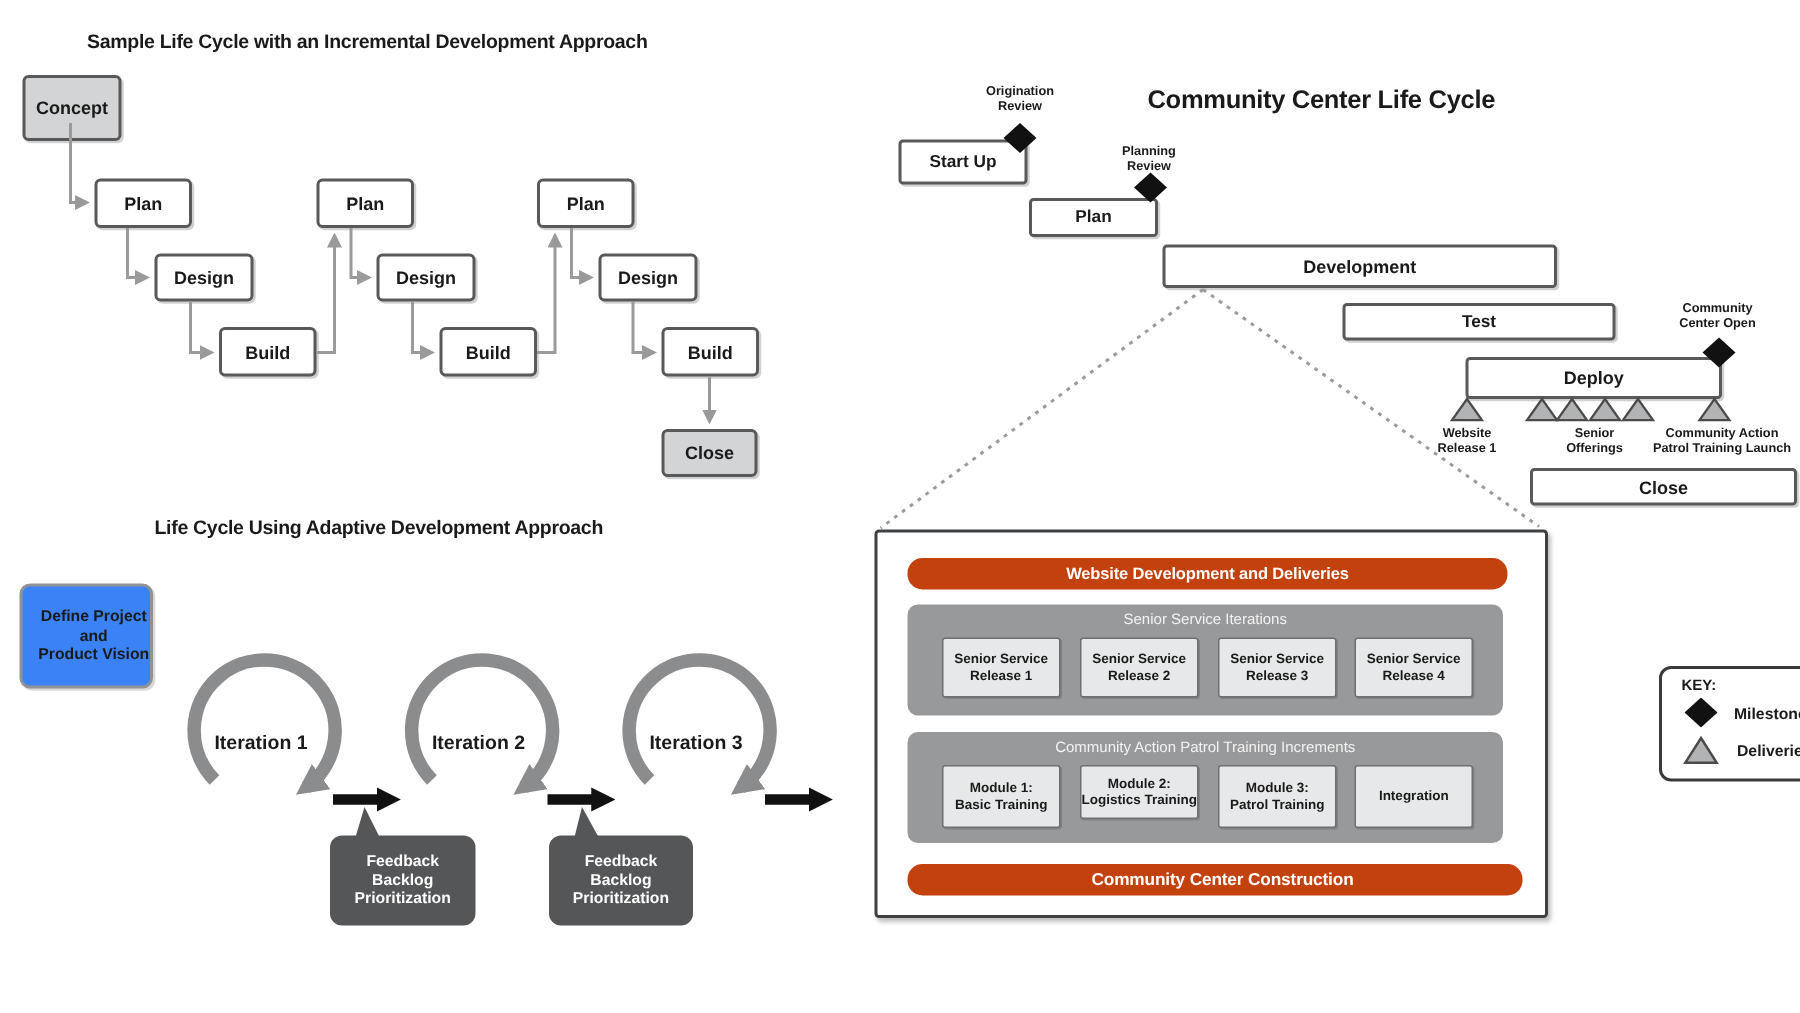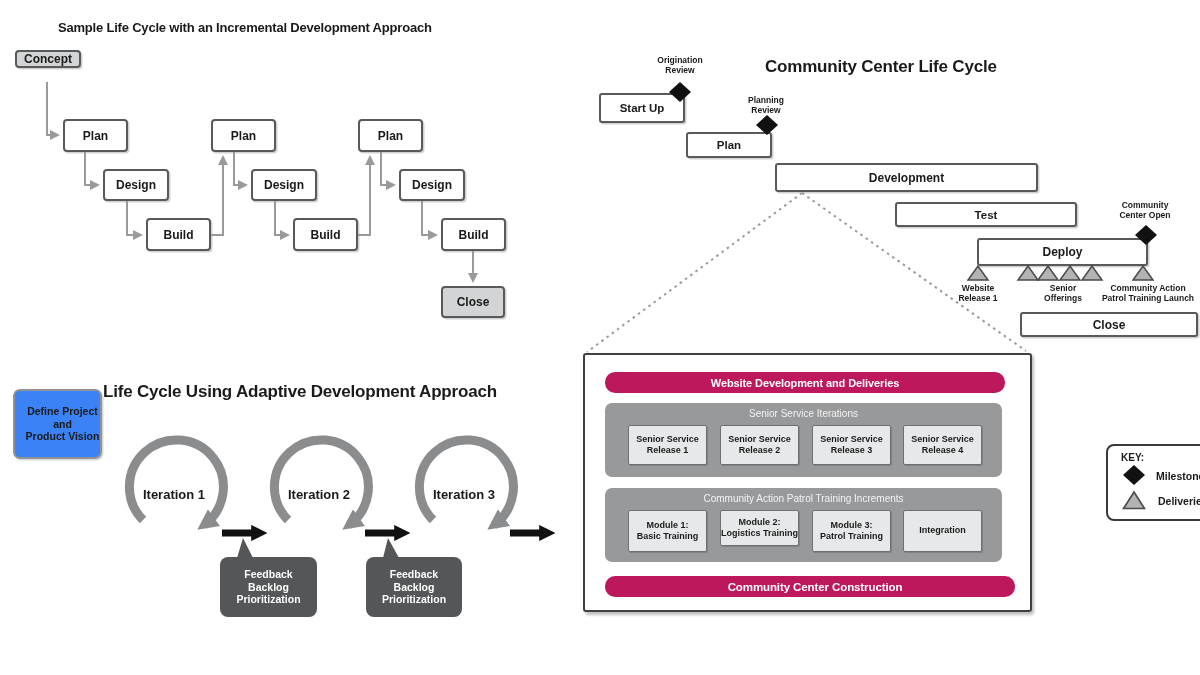--- a/index.html
+++ b/index.html
@@ -16,55 +16,55 @@
   .pre{white-space:pre-line;line-height:1.2;}
   .define-box{position:absolute;display:flex;align-items:center;justify-content:center;text-align:center;
        background:#3b82f6;border:2px solid #909295;border-radius:7px;font-weight:700;font-size:10.5px;
        box-shadow:1.5px 1.5px 0 rgba(0,0,0,.15);box-sizing:border-box;padding-left:10px;}
   .iter-label{position:absolute;width:100px;text-align:center;font-weight:700;font-size:13px;}
   .dark-box{position:absolute;display:flex;align-items:center;justify-content:center;text-align:center;
        background:#545658;color:#fff;border-radius:8px;font-weight:700;font-size:10.5px;box-sizing:border-box;}
   .detail-outer{position:absolute;background:#fff;border:2px solid #3f4042;border-radius:3px;
        box-shadow:2px 2.5px 3px rgba(0,0,0,.25);box-sizing:border-box;}
   .bar{position:absolute;display:flex;align-items:center;justify-content:center;
-       background:#be185d;color:#fff;border-radius:10px;font-weight:700;font-size:11px;letter-spacing:-0.1px;}
+       background:#c2410c;color:#fff;border-radius:10px;font-weight:700;font-size:11px;letter-spacing:-0.1px;}
   .panel{position:absolute;background:#98999b;border-radius:7px;box-sizing:border-box;}
   .panel-title{position:absolute;width:100%;text-align:center;font-weight:400;font-size:10px;color:#f3f3f3;}
   .mini{position:absolute;display:flex;align-items:center;justify-content:center;text-align:center;
        background:#e7e8e9;border:1px solid #6e6f71;border-radius:2px;font-weight:700;font-size:9px;
        line-height:1.25;white-space:pre-line;box-shadow:1px 1px 0 rgba(0,0,0,.15);box-sizing:border-box;}
   .key-box{position:absolute;background:#fff;border:2.5px solid #3a3a3a;border-radius:8px;box-sizing:border-box;}
   .key-title{position:absolute;font-weight:700;font-size:10px;}
   .key-label{position:absolute;font-weight:700;font-size:10.5px;}
   svg.overlay{position:absolute;left:0;top:0;z-index:5;pointer-events:none;}
 </style>
 </head>
 <body>
 
 <div class="canvas">
 
   <div class="title" style="left:58px;top:20px;font-size:13px;">Sample Life Cycle with an Incremental Development Approach</div>
 
-  <div class="box shaded" style="left:15px;top:50px;width:66px;height:18px;">Concept</div>
+  <div class="box shaded" style="left:15px;top:50px;width:66px;height:44px;">Concept</div>
 
   <div class="box" style="left:63px;top:119px;width:65px;height:33px;">Plan</div>
   <div class="box" style="left:103px;top:169px;width:66px;height:32px;">Design</div>
   <div class="box" style="left:146px;top:218px;width:65px;height:33px;">Build</div>
 
   <div class="box" style="left:211px;top:119px;width:65px;height:33px;">Plan</div>
   <div class="box" style="left:251px;top:169px;width:66px;height:32px;">Design</div>
   <div class="box" style="left:293px;top:218px;width:65px;height:33px;">Build</div>
 
   <div class="box" style="left:358px;top:119px;width:65px;height:33px;">Plan</div>
   <div class="box" style="left:399px;top:169px;width:66px;height:32px;">Design</div>
   <div class="box" style="left:441px;top:218px;width:65px;height:33px;">Build</div>
 
   <div class="box shaded" style="left:441px;top:286px;width:64px;height:32px;">Close</div>
 
-  <div class="title" style="left:103px;top:382px;font-size:17px;text-align:center;">Life Cycle Using Adaptive Development Approach</div>
+  <div class="title" style="left:103px;top:344px;font-size:13px;text-align:center;">Life Cycle Using Adaptive Development Approach</div>
 
   <div class="define-box pre" style="left:13px;top:389px;width:89px;height:70px;">Define Project
 and
 Product Vision</div>
 
   <div class="iter-label" style="left:124px;top:487px;">Iteration 1</div>
   <div class="iter-label" style="left:269px;top:487px;">Iteration 2</div>
   <div class="iter-label" style="left:414px;top:487px;">Iteration 3</div>
 
   <div class="dark-box pre" style="left:220px;top:557px;width:97px;height:60px;">Feedback

